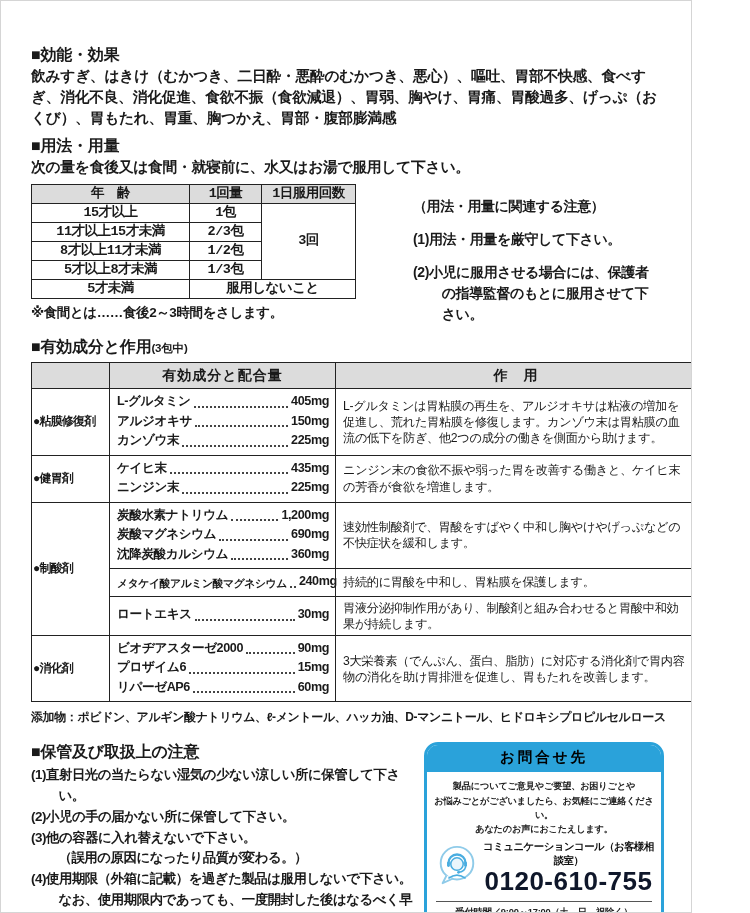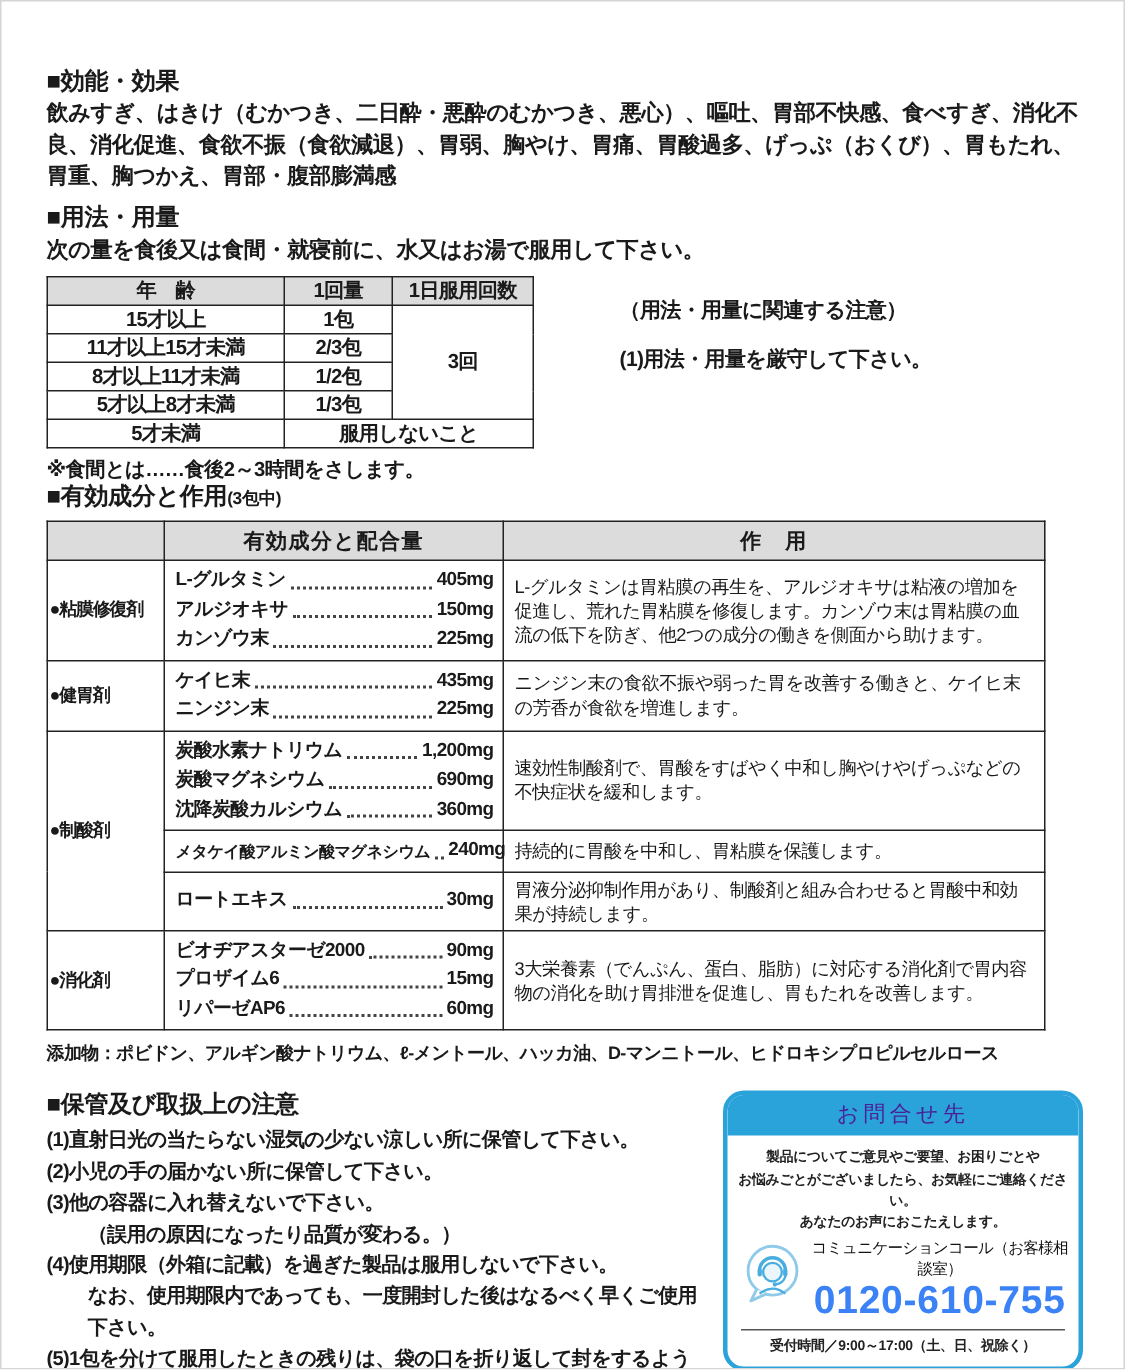--- a/index.html
+++ b/index.html
@@ -1,31 +1,31 @@
 <!DOCTYPE html>
 <html lang="ja"><head>
 <meta charset="utf-8">
 <style>
   html,body{margin:0;padding:0;background:#fff;}
   .sheet{
-    width:750px;height:913px;box-sizing:border-box;position:relative;
+    width:692px;height:913px;box-sizing:border-box;position:relative;
     background:#fff;border:1px solid #d5d5d5;overflow:hidden;
     font-family:"Liberation Sans","DejaVu Sans",sans-serif;color:#1a1a1a;
     padding:44px 22px 0 30px;
   }
   h2.sec-h{font-size:16px;font-weight:700;margin:0;line-height:1.25;letter-spacing:-0.2px;}
   .body15{font-size:14.8px;font-weight:600;line-height:1.42;margin:1px 0 0 0;letter-spacing:-0.3px;}
   .mt6{margin-top:7px;}
   
   .dosage-flex{display:flex;gap:18px;margin-top:6px;}
   .dosage-left{width:352px;flex:none;}
   table.dose{border-collapse:collapse;width:324px;table-layout:fixed;}
   table.dose th,table.dose td{
     border:1.6px solid #222;font-size:13.5px;font-weight:600;text-align:center;
-    padding:0 2px;height:18px;line-height:1.2;letter-spacing:-0.5px;
+    padding:0 2px;height:18px;line-height:1.2;letter-spacing:-0.5px;font-family:Liberation Mono, monospace;
   }
   table.dose th{background:#dcdcdc;font-weight:700;}
   .note13{font-size:13.5px;font-weight:600;margin:5px 0 0 0;letter-spacing:-0.4px;}
   .caution-col{flex:1;font-size:14px;font-weight:600;line-height:1.5;letter-spacing:-0.4px;}
   .caution-col p{margin:12px;}
   .hang{padding-left:2.05em;text-indent:-2.05em;}
   
   .ing-head{margin-top:15px;}
   .ing-head .small{font-size:11.5px;font-weight:700;}
   table.ing{border-collapse:collapse;width:666px;table-layout:fixed;margin-top:5px;}
@@ -44,28 +44,28 @@
   .bottom{display:flex;gap:10px;margin-top:16px;}
   .storage{flex:1;min-width:0;}
   .storage .items{margin-top:3px;font-size:13.4px;font-weight:600;line-height:1.55;letter-spacing:-0.45px;}
   .st-item{padding-left:2.05em;text-indent:-2.05em;}
   .st-sub{display:block;text-indent:0;}
   .right-col{width:245px;flex:none;}
   .contact-box{
     width:240px;box-sizing:border-box;border:3px solid #2aa2da;border-radius:14px;
     overflow:hidden;background:#fff;
   }
-  .contact-title{background:#2aa2da;color:#4c1d95;font-size:14.5px;font-weight:400;
+  .contact-title{background:#2aa2da;color:#000000;font-size:14.5px;font-weight:700;
     text-align:center;padding:3px 0 5px 0;letter-spacing:3px;}
   .contact-body{padding:7px 7px 7px 7px;}
   .contact-lines{font-size:9.2px;font-weight:600;text-align:center;line-height:1.55;color:#222;letter-spacing:-0.2px;}
   .phone-row{display:flex;align-items:center;justify-content:center;gap:3px;margin-top:4px;}
   .phone-col{text-align:center;}
-  .call-label{font-size:10.4px;font-weight:400;letter-spacing:-0.5px;color:#111;}
-  .phone-number{font-size:26px;font-weight:700;color:#3b82f6;line-height:1.02;letter-spacing:0.5px;}
+  .call-label{font-size:10.4px;font-weight:700;letter-spacing:-0.5px;color:#111;}
+  .phone-number{font-size:26px;font-weight:700;color:#0f172a;line-height:1.02;letter-spacing:0.5px;}
   .contact-div{border-top:1.5px solid #555;margin:6px 2px 4px 2px;}
   .hours{font-size:9.3px;font-weight:600;text-align:center;color:#222;letter-spacing:-0.2px;}
 </style>
 </head>
 <body>
 
 <div class="sheet">
 
   <section>
     <h2 class="sec-h">■効能・効果</h2>
@@ -110,20 +110,21 @@
             <td>5才未満</td>
             <td colspan="2">服用しないこと</td>
           </tr>
         </tbody>
           </table>
         <p class="note13">※食間とは……食後2～3時間をさします。</p>
       </div>
       <div class="caution-col">
         <p>（用法・用量に関連する注意）</p>
         <p class="hang">(1)用法・用量を厳守して下さい。</p>
+        <p class="hang">(2)小児に服用させる場合には、保護者の指導監督のもとに服用させて下さい。</p>
       </div>
     </div>
   </section>
 
   <section>
     <h2 class="sec-h ing-head"><span>■有効成分と作用</span><span class="small">(3包中)</span></h2>
     <table class="ing">
       <colgroup>
           <col style="width:78px">
           <col style="width:226px">

